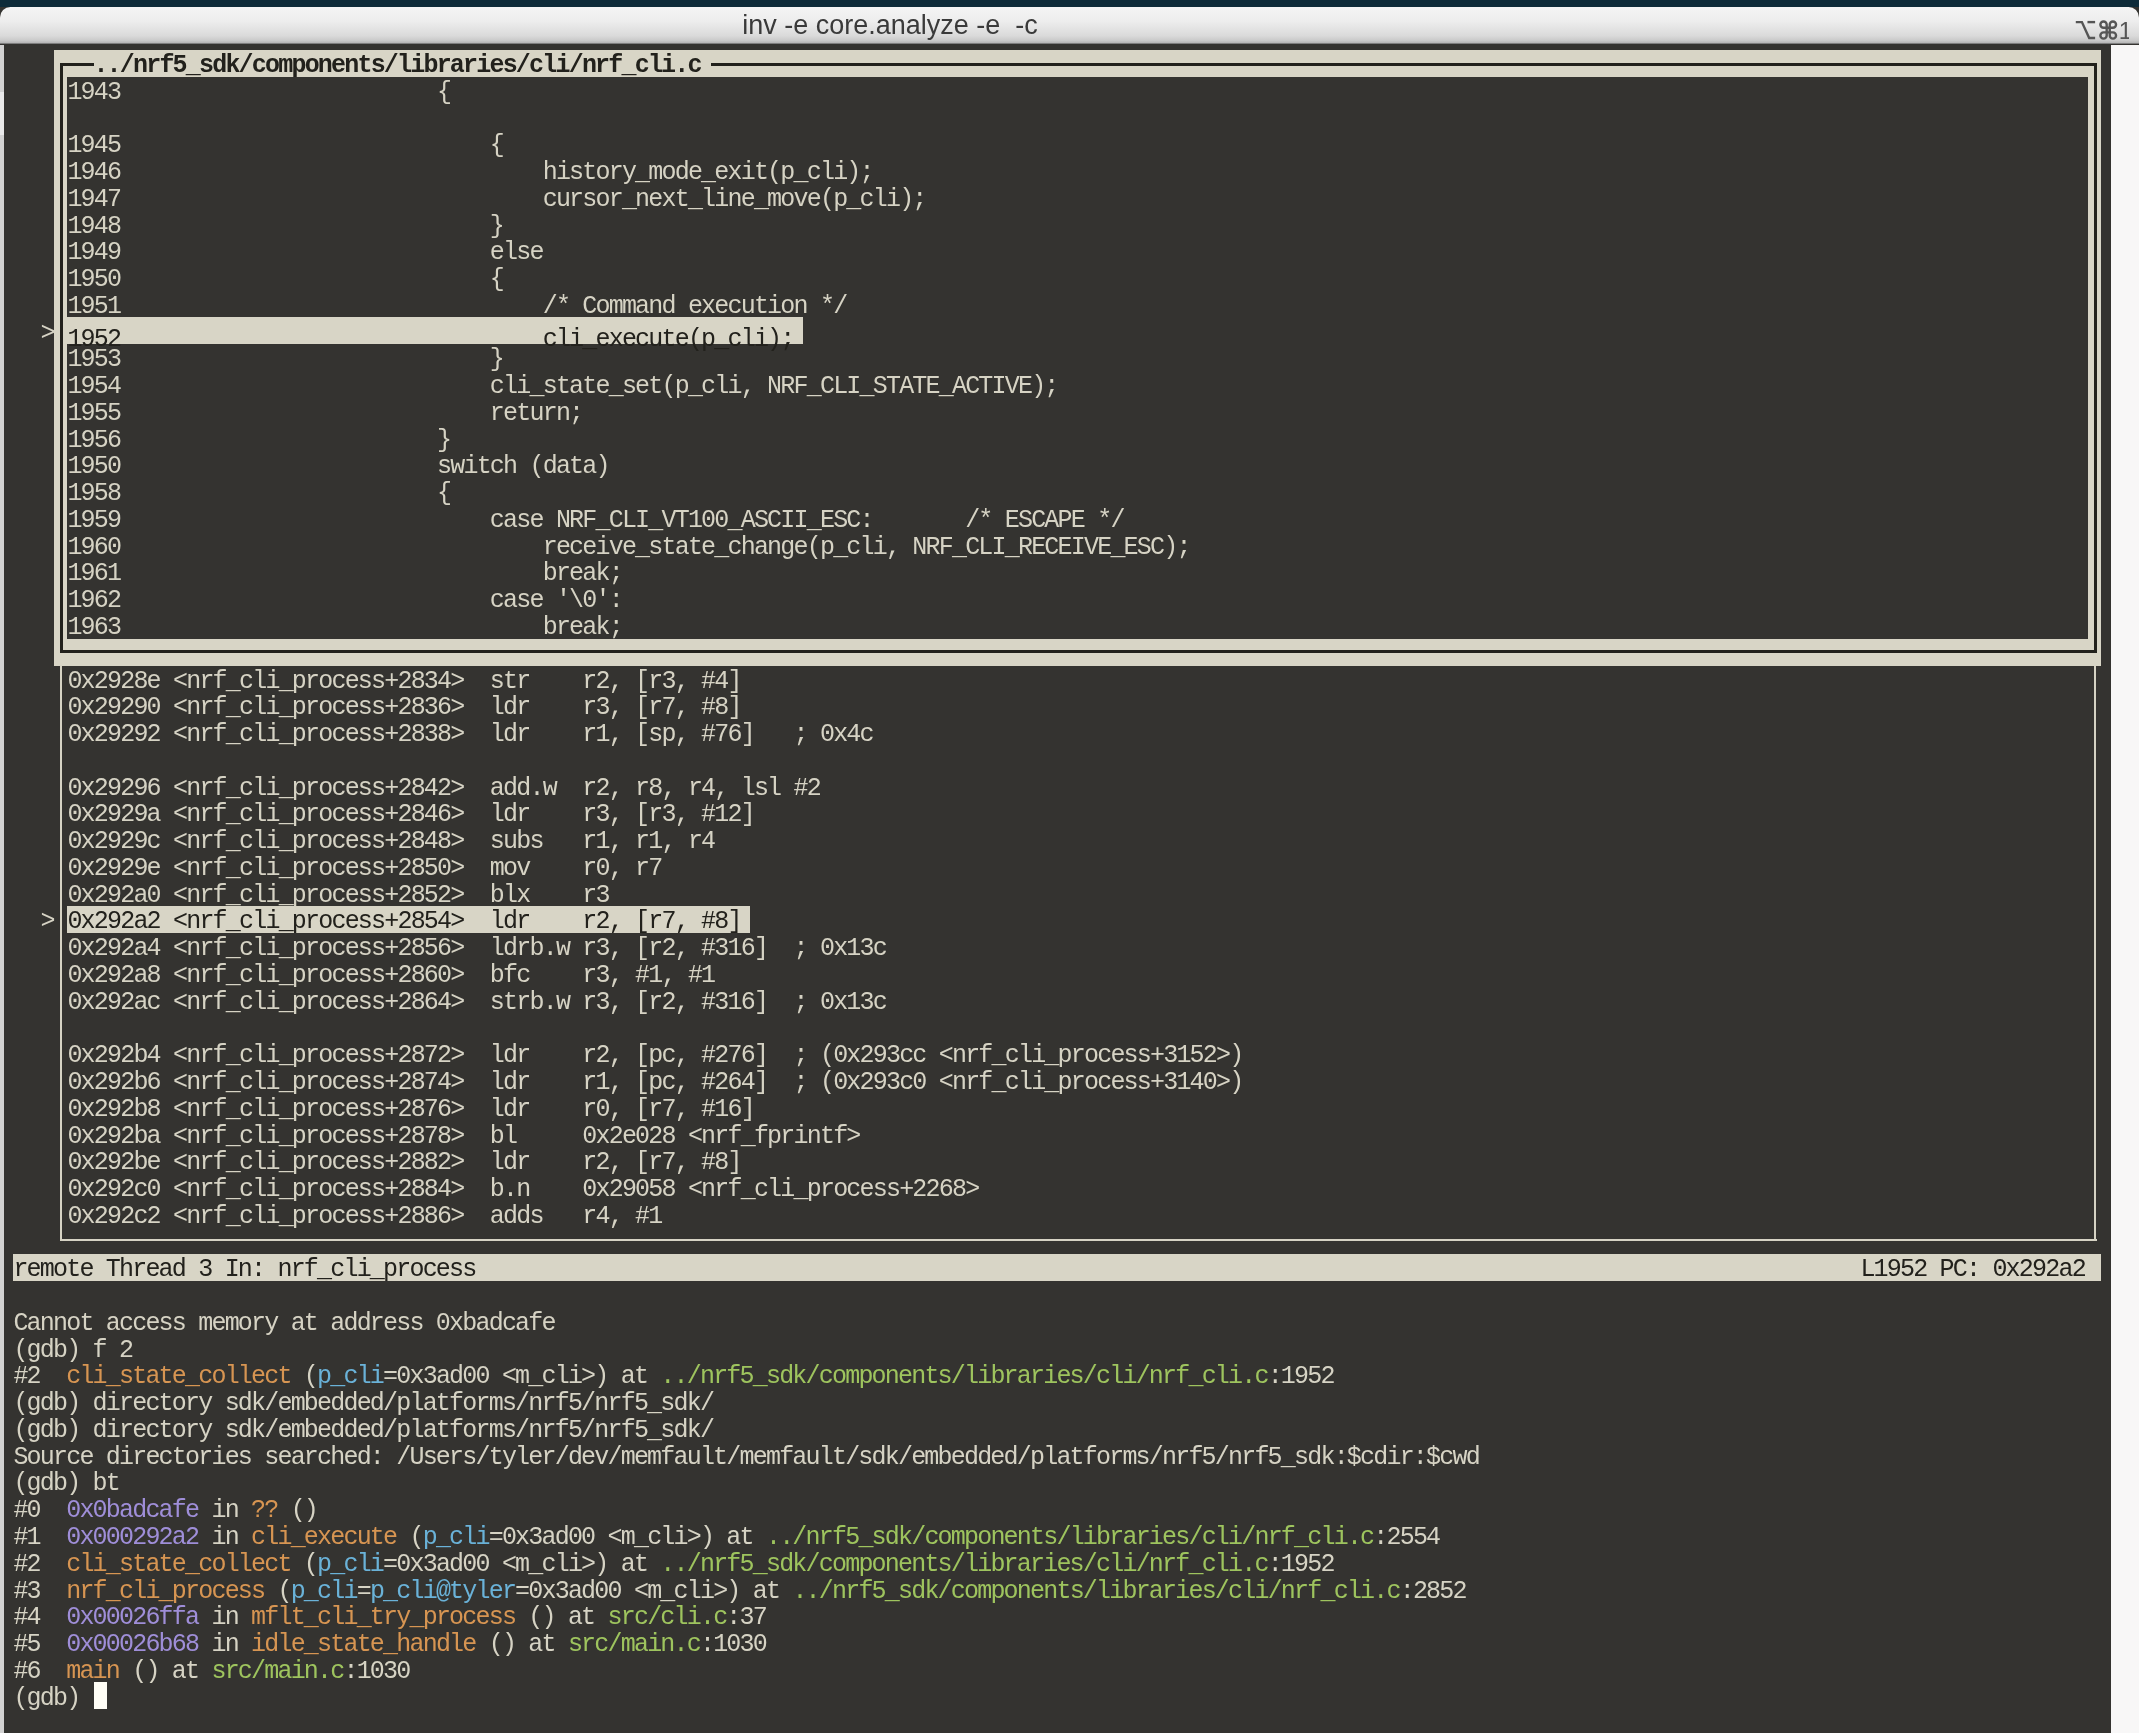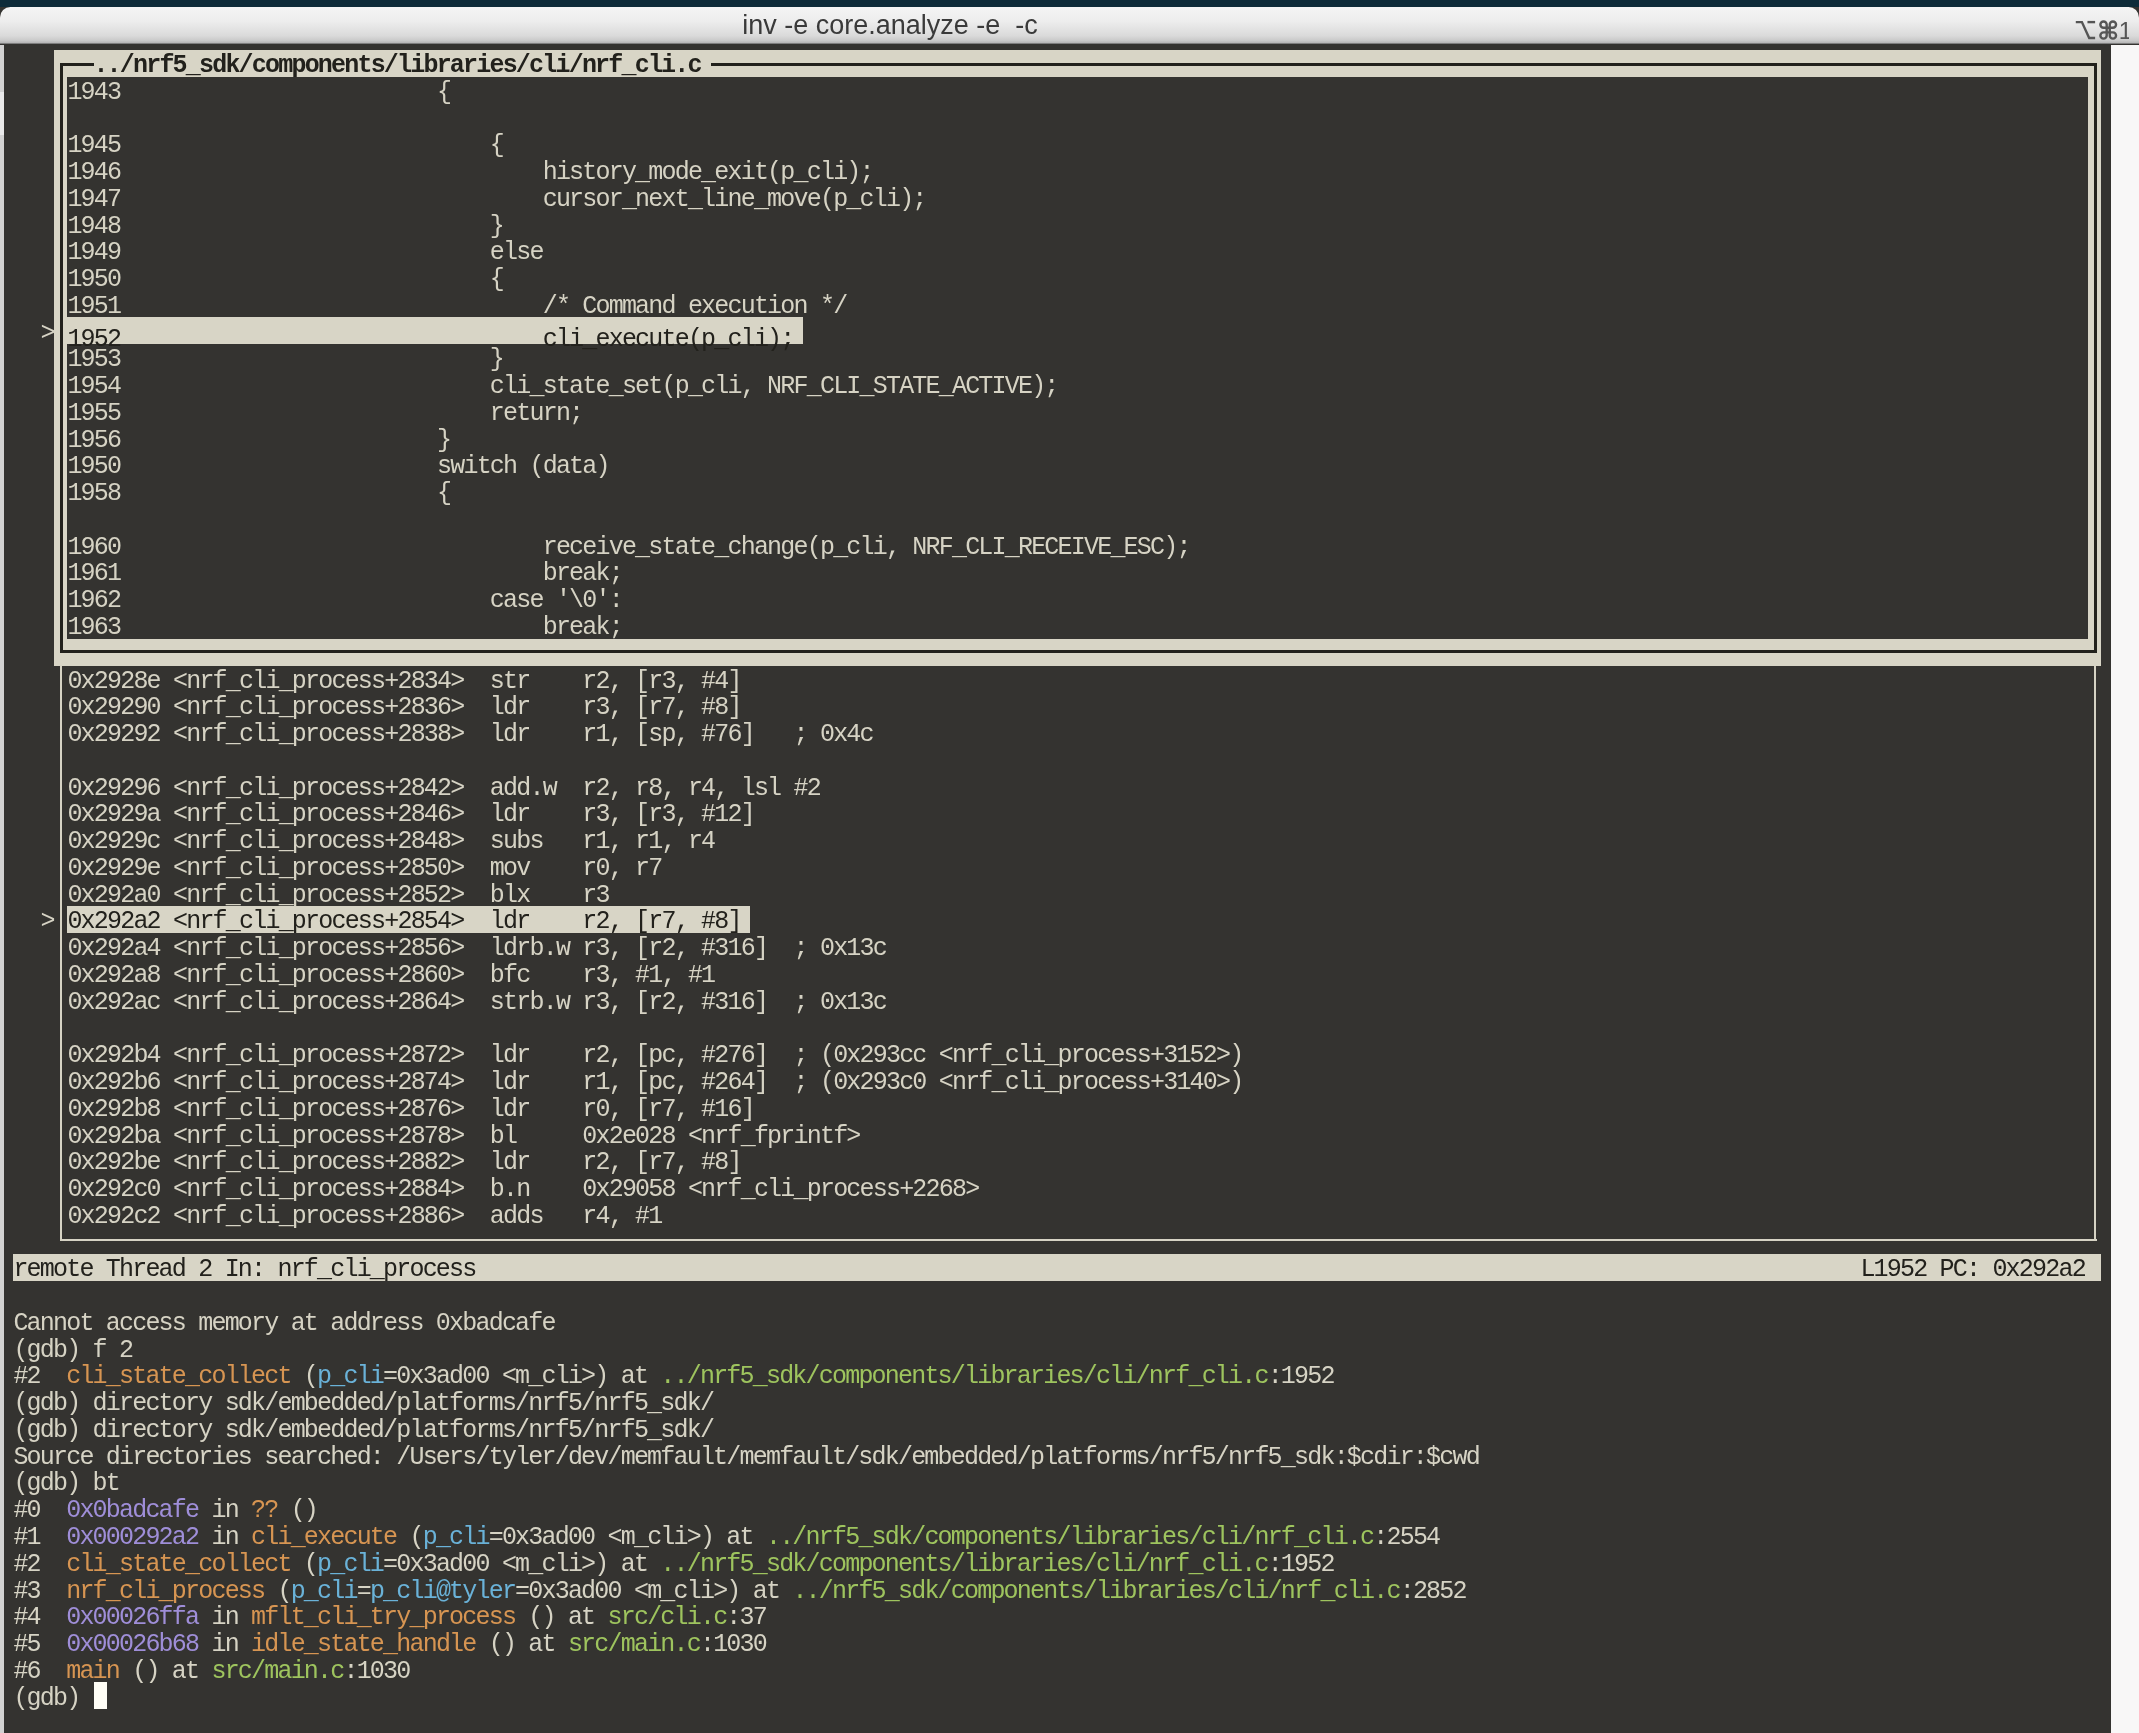--- a/index.html
+++ b/index.html
@@ -73,20 +73,21 @@
 <div class="t" style="left:54px;top:189px">1949                            else</div>
 <div class="t" style="left:54px;top:216px">1950                            {</div>
 <div class="t" style="left:54px;top:243px">1951                                /* Command execution */</div>
 <div class="t dk" style="left:54px;top:276px">1952                                cli_execute(p_cli);</div>
 <div class="t" style="left:54px;top:296px">1953                            }</div>
 <div class="t" style="left:54px;top:323px">1954                            cli_state_set(p_cli, NRF_CLI_STATE_ACTIVE);</div>
 <div class="t" style="left:54px;top:350px">1955                            return;</div>
 <div class="t" style="left:54px;top:377px">1956                        }</div>
 <div class="t" style="left:54px;top:403px">1950                        switch (data)</div>
 <div class="t" style="left:54px;top:430px">1958                        {</div>
+<div class="t" style="left:54px;top:457px">1959                            case NRF_CLI_VT100_ASCII_ESC:       /* ESCAPE */</div>
 <div class="t" style="left:54px;top:484px">1960                                receive_state_change(p_cli, NRF_CLI_RECEIVE_ESC);</div>
 <div class="t" style="left:54px;top:510px">1961                                break;</div>
 <div class="t" style="left:54px;top:537px">1962                            case '\0':</div>
 <div class="t" style="left:54px;top:564px">1963                                break;</div>
 <div class="t" style="left:27px;top:270px">&gt;</div>
 <div class="t" style="left:27px;top:858px">&gt;</div>
 <div class="t bd" style="left:80px;top:1.9px">../nrf5_sdk/components/libraries/cli/nrf_cli.c</div>
 <div class="t" style="left:54px;top:618px">0x2928e &lt;nrf_cli_process+2834&gt;  str    r2, [r3, #4]</div>
 <div class="t" style="left:54px;top:644px">0x29290 &lt;nrf_cli_process+2836&gt;  ldr    r3, [r7, #8]</div>
 <div class="t" style="left:54px;top:671px">0x29292 &lt;nrf_cli_process+2838&gt;  ldr    r1, [sp, #76]   ; 0x4c</div>
@@ -99,21 +100,21 @@
 <div class="t" style="left:54px;top:885px">0x292a4 &lt;nrf_cli_process+2856&gt;  ldrb.w r3, [r2, #316]  ; 0x13c</div>
 <div class="t" style="left:54px;top:912px">0x292a8 &lt;nrf_cli_process+2860&gt;  bfc    r3, #1, #1</div>
 <div class="t" style="left:54px;top:939px">0x292ac &lt;nrf_cli_process+2864&gt;  strb.w r3, [r2, #316]  ; 0x13c</div>
 <div class="t" style="left:54px;top:992px">0x292b4 &lt;nrf_cli_process+2872&gt;  ldr    r2, [pc, #276]  ; (0x293cc &lt;nrf_cli_process+3152&gt;)</div>
 <div class="t" style="left:54px;top:1019px">0x292b6 &lt;nrf_cli_process+2874&gt;  ldr    r1, [pc, #264]  ; (0x293c0 &lt;nrf_cli_process+3140&gt;)</div>
 <div class="t" style="left:54px;top:1046px">0x292b8 &lt;nrf_cli_process+2876&gt;  ldr    r0, [r7, #16]</div>
 <div class="t" style="left:54px;top:1073px">0x292ba &lt;nrf_cli_process+2878&gt;  bl     0x2e028 &lt;nrf_fprintf&gt;</div>
 <div class="t" style="left:54px;top:1099px">0x292be &lt;nrf_cli_process+2882&gt;  ldr    r2, [r7, #8]</div>
 <div class="t" style="left:54px;top:1126px">0x292c0 &lt;nrf_cli_process+2884&gt;  b.n    0x29058 &lt;nrf_cli_process+2268&gt;</div>
 <div class="t" style="left:54px;top:1153px">0x292c2 &lt;nrf_cli_process+2886&gt;  adds   r4, #1</div>
-<div class="t dk2" style="left:0px;top:1206px">remote Thread 2 In: nrf_cli_process</div>
+<div class="t dk2" style="left:0px;top:1206px">remote Thread 3 In: nrf_cli_process</div>
 <div class="t dk2" style="left:1847px;top:1206px">L1952 PC: 0x292a2</div>
 <div class="t" style="left:0px;top:1260px">Cannot access memory at address 0xbadcafe</div>
 <div class="t" style="left:0px;top:1287px">(gdb) f 2</div>
 <div class="t" style="left:0px;top:1313px">#2  <span class="o">cli_state_collect</span> (<span class="c">p_cli</span>=0x3ad00 &lt;m_cli&gt;) at <span class="g">../nrf5_sdk/components/libraries/cli/nrf_cli.c</span>:1952</div>
 <div class="t" style="left:0px;top:1340px">(gdb) directory sdk/embedded/platforms/nrf5/nrf5_sdk/</div>
 <div class="t" style="left:0px;top:1367px">(gdb) directory sdk/embedded/platforms/nrf5/nrf5_sdk/</div>
 <div class="t" style="left:0px;top:1394px">Source directories searched: /Users/tyler/dev/memfault/memfault/sdk/embedded/platforms/nrf5/nrf5_sdk:$cdir:$cwd</div>
 <div class="t" style="left:0px;top:1420px">(gdb) bt</div>
 <div class="t" style="left:0px;top:1447px">#0  <span class="p">0x0badcafe</span> in <span class="o">??</span> ()</div>
 <div class="t" style="left:0px;top:1474px">#1  <span class="p">0x000292a2</span> in <span class="o">cli_execute</span> (<span class="c">p_cli</span>=0x3ad00 &lt;m_cli&gt;) at <span class="g">../nrf5_sdk/components/libraries/cli/nrf_cli.c</span>:2554</div>

